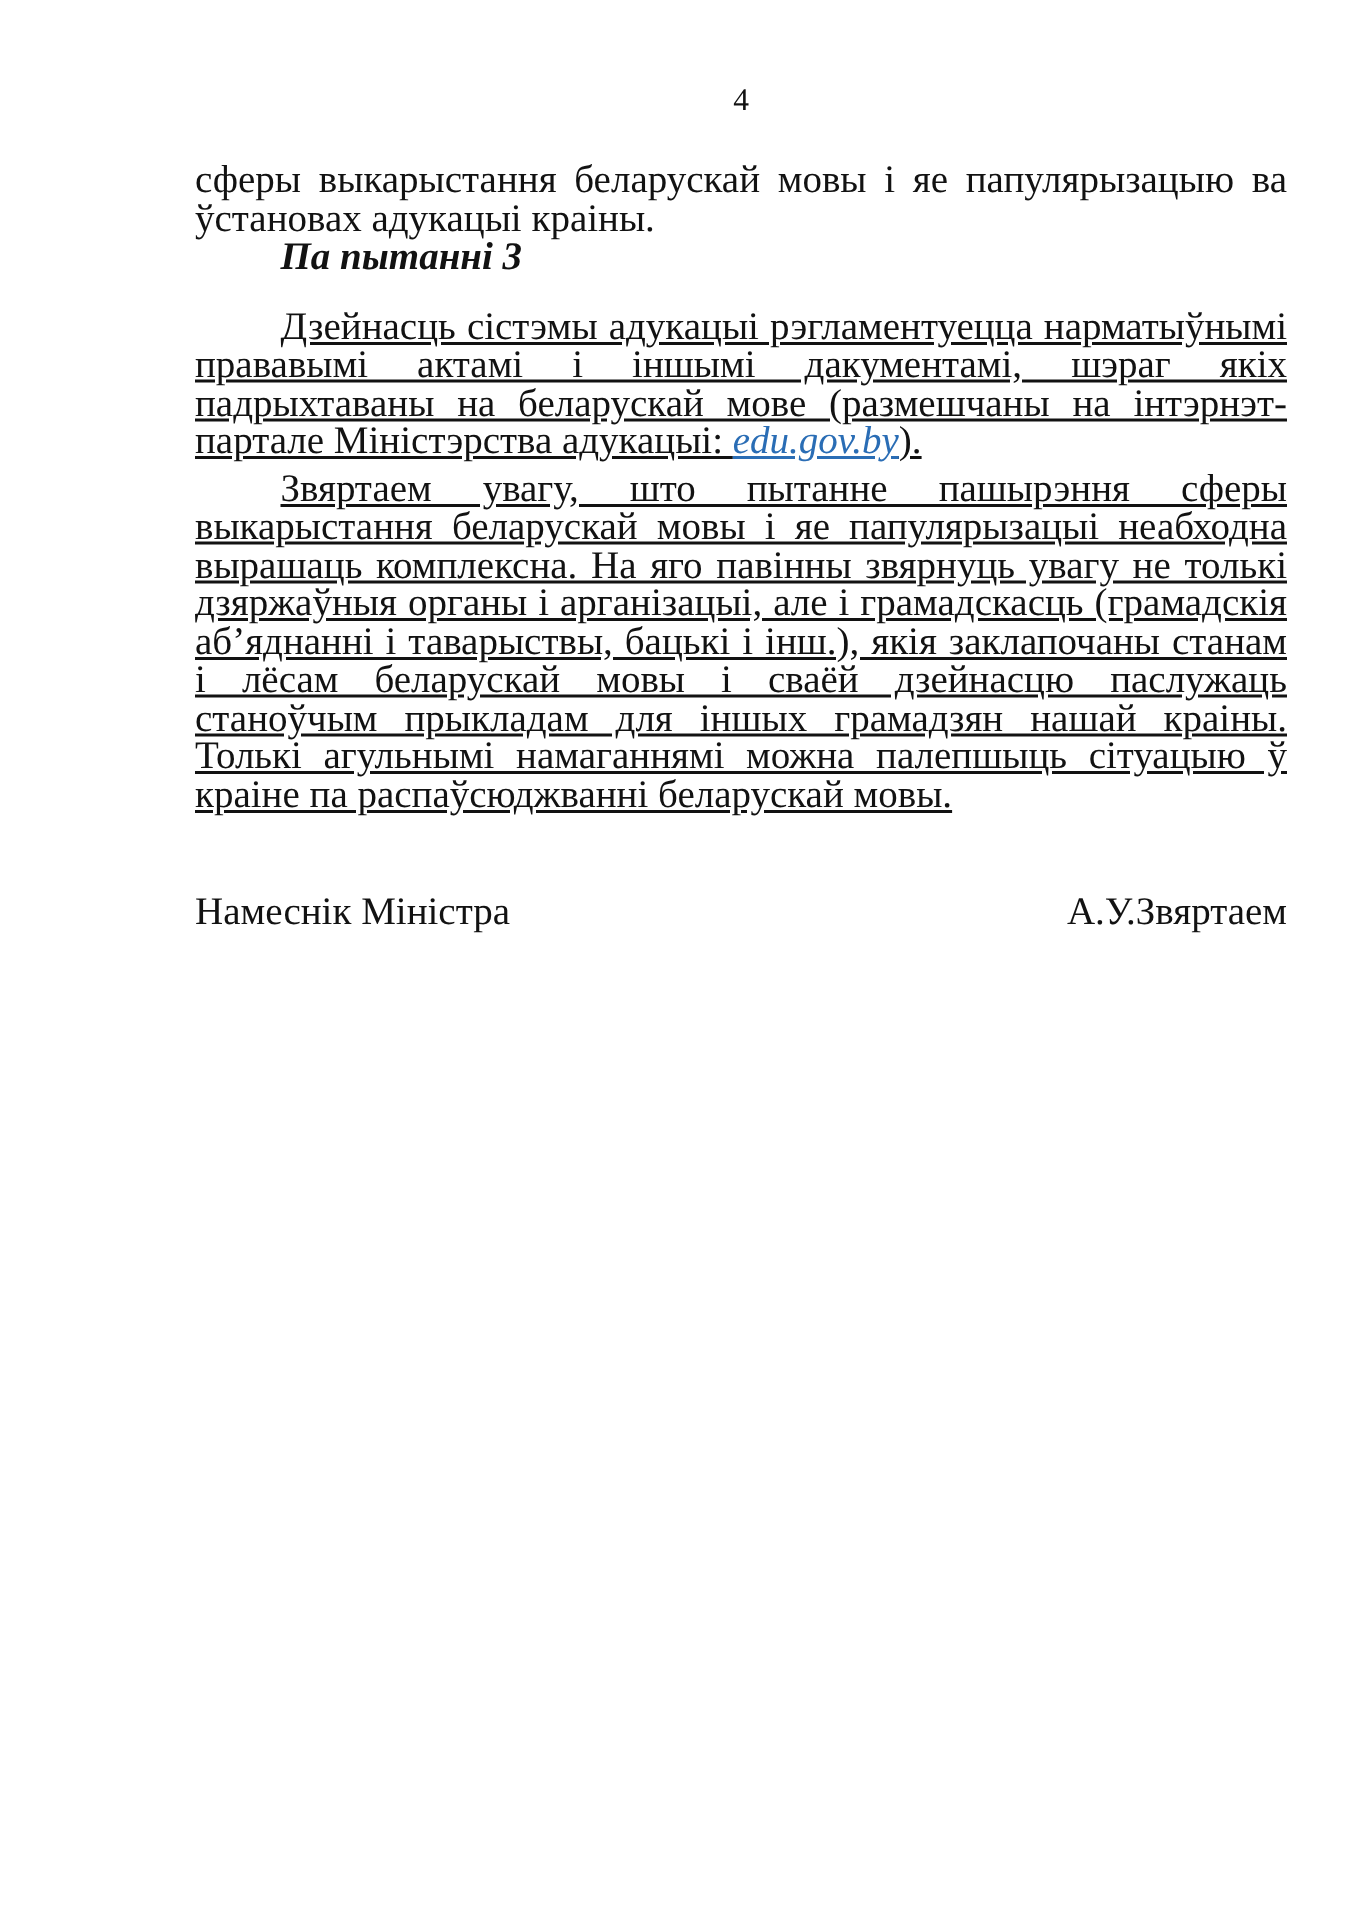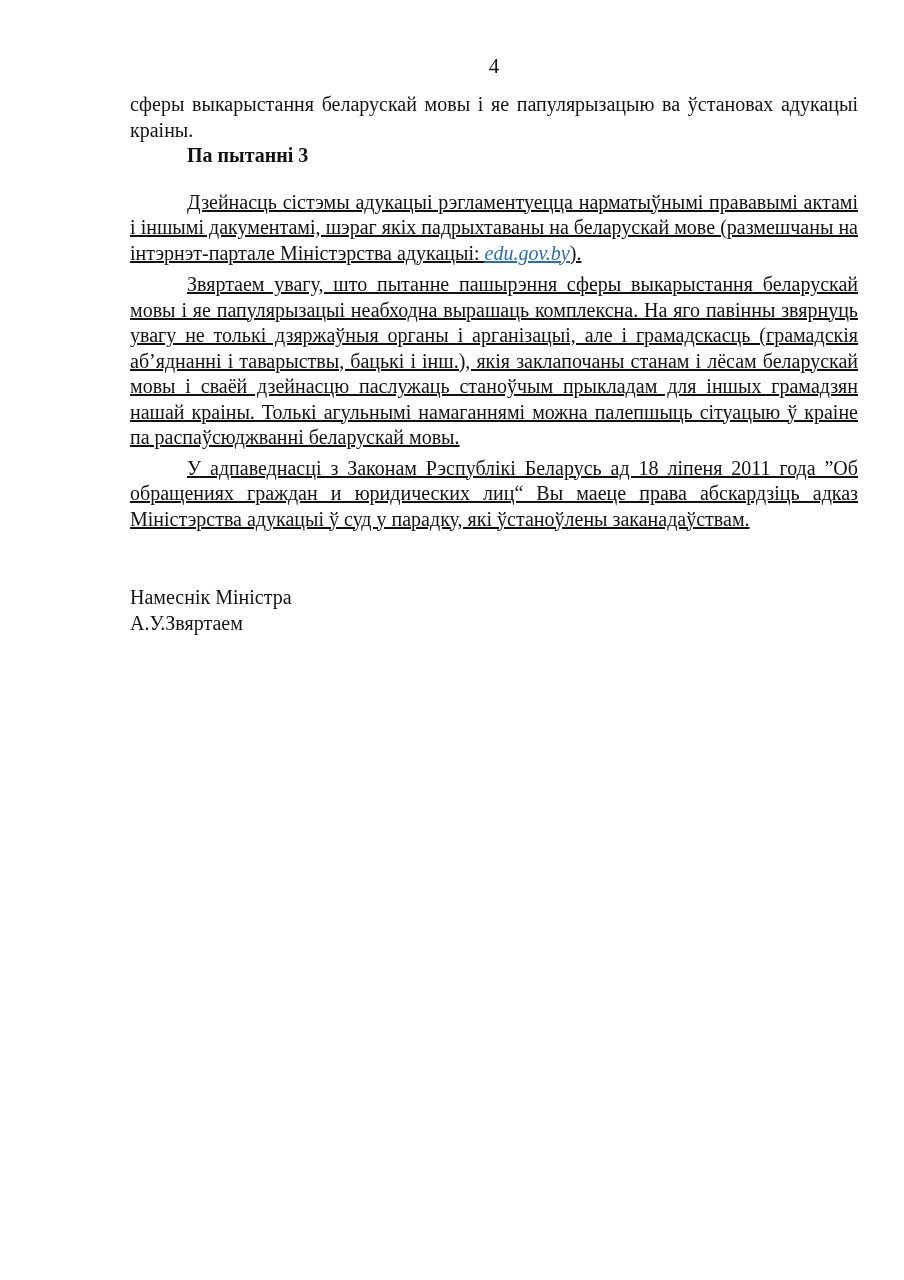--- a/index.html
+++ b/index.html
@@ -21,76 +21,75 @@
     position: absolute;
     top: 54px;
     left: 130px;
     width: 728px;
     text-align: center;
     font-size: 21px;
     line-height: 25.5px;
   }
   .body-text {
     position: absolute;
-    top: 92px;
+    top: 107px;
     left: 130px;
     width: 728px;
-    font-size: 20px;
+    font-size: 26px;
     line-height: 25.5px;
     text-align: justify;
   }
   .body-text p {
     margin: 0;
   }
   .para-indent {
     text-indent: 57px;
     text-decoration: underline;
   }
   .question-heading {
     font-weight: bold;
+    font-style: italic;
     margin-left: 57px !important;
     margin-bottom: 21px !important;
   }
   .para-regulation {
     margin-bottom: 6px !important;
   }
   .para-appeal {
     margin-bottom: 5px !important;
   }
   .edu-link {
     font-style: italic;
     text-decoration: underline;
     cursor: pointer;
   }
   .signature-row {
     display: flex;
     justify-content: space-between;
     margin-top: 53px;
     text-align: left;
-    flex-direction: column;
   }
 </style>
 </head>
 <body>
 
 <div class="page" style="background: rgb(255, 255, 255); color: rgb(18, 18, 18);">
 
   <div class="page-number">4</div>
 
   <div class="body-text">
 
     <p class="para-continuation">сферы выкарыстання беларускай мовы і яе папулярызацыю ва ўстановах адукацыі краіны.</p>
 
     <p class="question-heading">Па пытанні 3</p>
 
     <p class="para-indent para-regulation"><span>Дзейнасць сістэмы адукацыі рэгламентуецца нарматыўнымі прававымі актамі і іншымі дакументамі, шэраг якіх падрыхтаваны на беларускай мове (размешчаны на інтэрнэт-партале Міністэрства адукацыі: </span><a class="edu-link" href="#" style="color: rgb(42, 109, 181);">edu.gov.by</a><span>).</span></p>
 
     <p class="para-indent para-appeal">Звяртаем увагу, што пытанне пашырэння сферы выкарыстання беларускай мовы і яе папулярызацыі неабходна вырашаць комплексна. На яго павінны звярнуць увагу не толькі дзяржаўныя органы і арганізацыі, але і грамадскасць (грамадскія аб’яднанні і таварыствы, бацькі і інш.), якія заклапочаны станам і лёсам беларускай мовы і сваёй дзейнасцю паслужаць станоўчым прыкладам для іншых грамадзян нашай краіны. Толькі агульнымі намаганнямі можна палепшыць сітуацыю ў краіне па распаўсюджванні беларускай мовы.</p>
 
-    <p class="para-indent para-law">У адпаведнасці з Законам Рэспублікі Беларусь ад 18 ліпеня 2011 года ”Об обращениях граждан и юридических лиц“ Вы маеце права абскардзіць адказ Міністэрства адукацыі ў суд у парадку, які ўстаноўлены заканадаўствам.</p>
 
     <div class="signature-row">
       <span>Намеснік Міністра</span>
       <span>А.У.Звяртаем</span>
     </div>
 
   </div>
 </div>
 
 </body></html>

